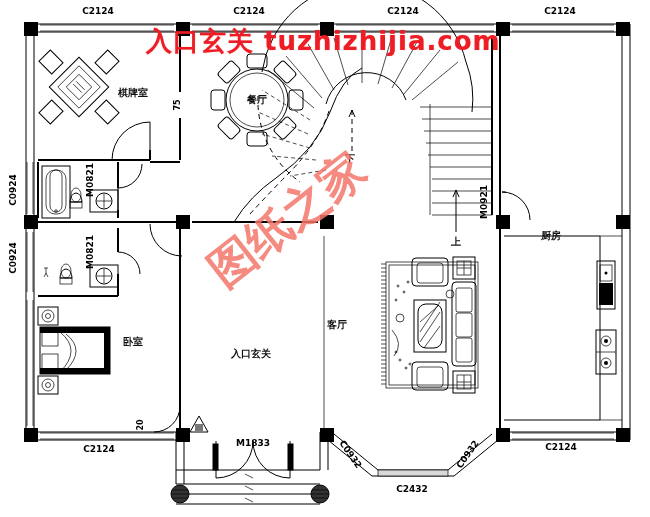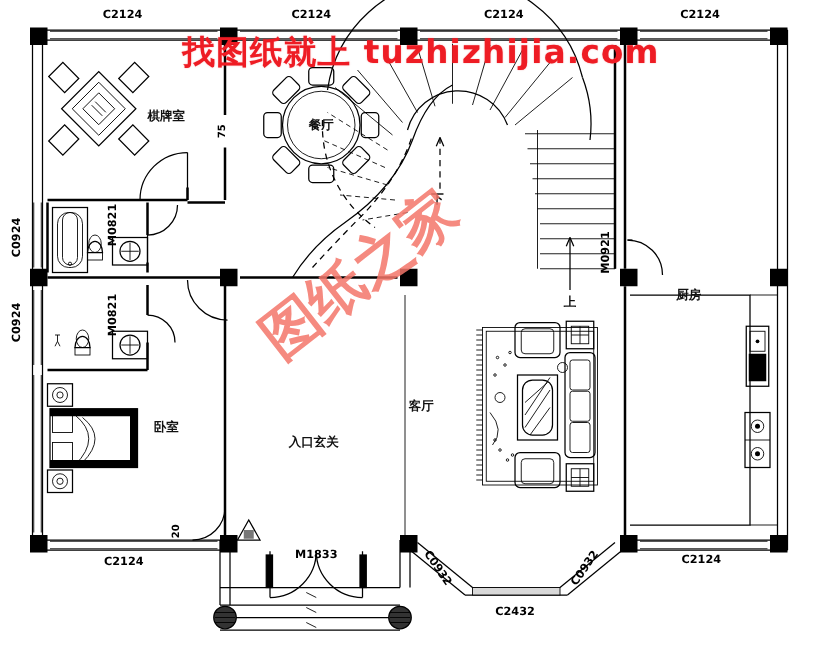--- a/index.html
+++ b/index.html
@@ -469,16 +469,16 @@
       <text class="lbl" text-anchor="middle" x="253" y="446">M1833</text>
     </g>
 
     <g>
       <text class="dim" text-anchor="middle" transform="translate(180,105) rotate(-90)">75</text>
       <text class="dim" text-anchor="middle" transform="translate(143,425) rotate(-90)">20</text>
     </g>
 
   </svg>
 
-  <div class="wm-top">找图纸就上 tuzhizhijia.com</div>
+  <div class="wm-top">入口玄关 tuzhizhijia.com</div>
   <div class="wm-diag">图纸之家</div>
 
 </div>
 
 </body></html>

